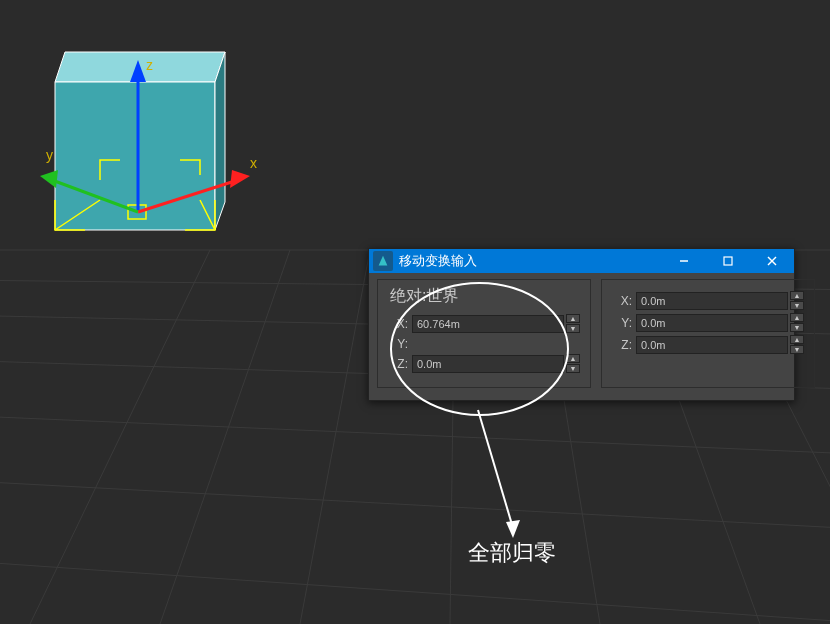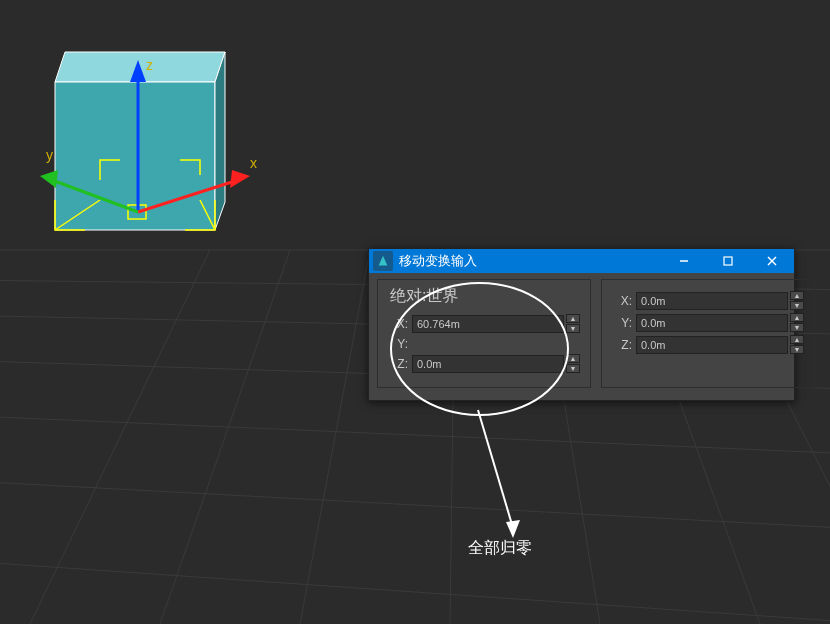--- a/index.html
+++ b/index.html
@@ -158,21 +158,21 @@
     top: 400px;
     pointer-events: none;
     z-index: 5;
   }
 
   .annotation-text {
     position: absolute;
     left: 468px;
     top: 538px;
     color: #ffffff;
-    font-size: 16px;
+    font-size: 22px;
     z-index: 5;
   }
 
 </style>
 </head>
 <body>
 
 <div class="viewport">
 
   <svg width="830" height="624" style="position:absolute;left:0;top:0;">

